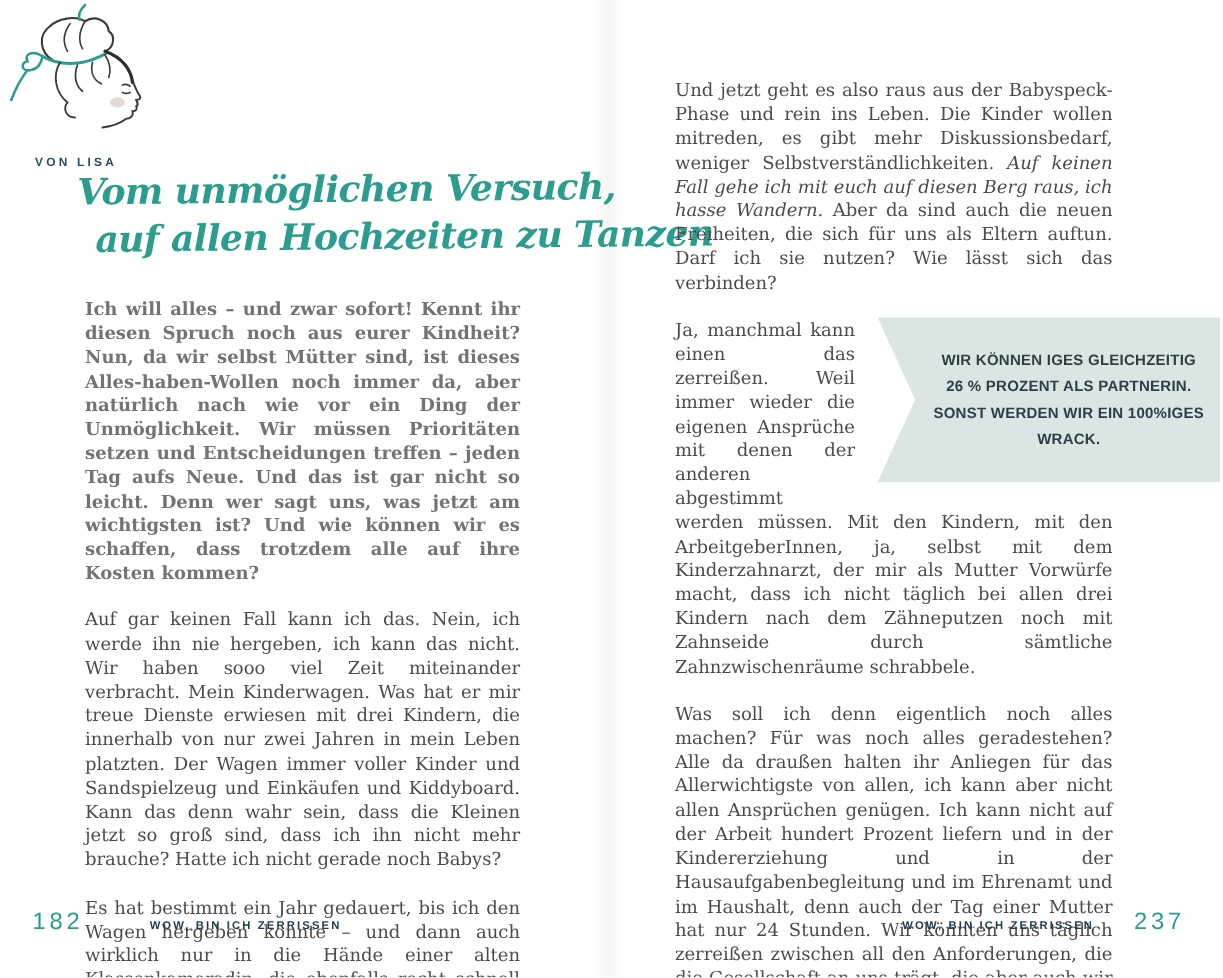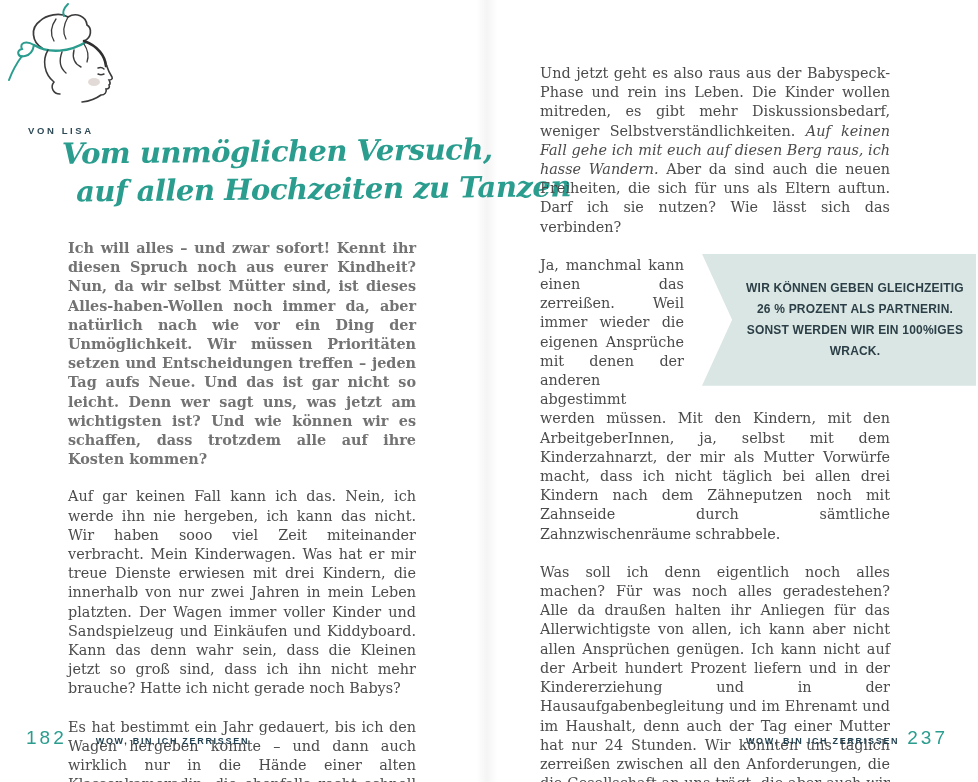--- a/index.html
+++ b/index.html
@@ -86,21 +86,21 @@
     letter-spacing: 0.2px;
     color: #2c3f47;
   }
   .callout-box span { display: block; }
 
   .footer {
     position: absolute;
     top: 727px;
     display: flex;
     align-items: baseline;
-    gap: 8px;
+    gap: 32px;
   }
   .footer-left { left: 26px; }
   .footer-right { left: 540px; width: 408px; justify-content: flex-end; }
   .page-number {
     font-family: "Liberation Sans", sans-serif;
     font-size: 19px;
     font-weight: 400;
     letter-spacing: 3px;
     color: #2a9d8f;
   }
@@ -168,21 +168,21 @@
     </div>
   </div>
 
   <div>
 
     <div class="body-col right-col">
       <p><span>Und jetzt geht es also raus aus der Babyspeck-Phase und rein ins Leben. Die Kinder wollen mitreden, es gibt mehr Diskussionsbedarf, weniger Selbstverständlichkeiten. </span><span class="em-inline">Auf keinen Fall gehe ich mit euch auf diesen Berg raus, ich hasse Wandern.</span><span> Aber da sind auch die neuen Freiheiten, die sich für uns als Eltern auftun. Darf ich sie nutzen? Wie lässt sich das verbinden?</span></p>
       <p>
         <span class="callout-float">
           <span class="callout-box">
-            <span>WIR KÖNNEN GEBEN GLEICHZEITIG</span>
+            <span>WIR KÖNNEN IGES GLEICHZEITIG</span>
             <span>26 % PROZENT ALS PARTNERIN.</span>
             <span>SONST WERDEN WIR EIN 100%IGES WRACK.</span>
           </span>
         </span><span>Ja, manchmal kann einen das zerreißen. Weil immer wieder die eigenen Ansprüche mit denen der anderen abgestimmt werden müssen. Mit den Kindern, mit den ArbeitgeberInnen, ja, selbst mit dem Kinderzahnarzt, der mir als Mutter Vorwürfe macht, dass ich nicht täglich bei allen drei Kindern nach dem Zähneputzen noch mit Zahnseide durch sämtliche Zahnzwischenräume schrabbele.</span>
       </p>
       <p>Was soll ich denn eigentlich noch alles machen? Für was noch alles geradestehen? Alle da draußen halten ihr Anliegen für das Allerwichtigste von allen, ich kann aber nicht allen Ansprüchen genügen. Ich kann nicht auf der Arbeit hundert Prozent liefern und in der Kindererziehung und in der Hausaufgabenbegleitung und im Ehrenamt und im Haushalt, denn auch der Tag einer Mutter hat nur 24 Stunden. Wir könnten uns täglich zerreißen zwischen all den Anforderungen, die die Gesellschaft an uns trägt, die aber auch wir selbst an uns stellen. Wir müssen jedoch üben, auch mal nein zu sagen, auch mal abzusagen, auch mal Halbgares einfach stehen zu lassen.</p>
     </div>
 
     <div class="footer footer-right">
       <span class="running-title">WOW, BIN ICH ZERRISSEN</span>

